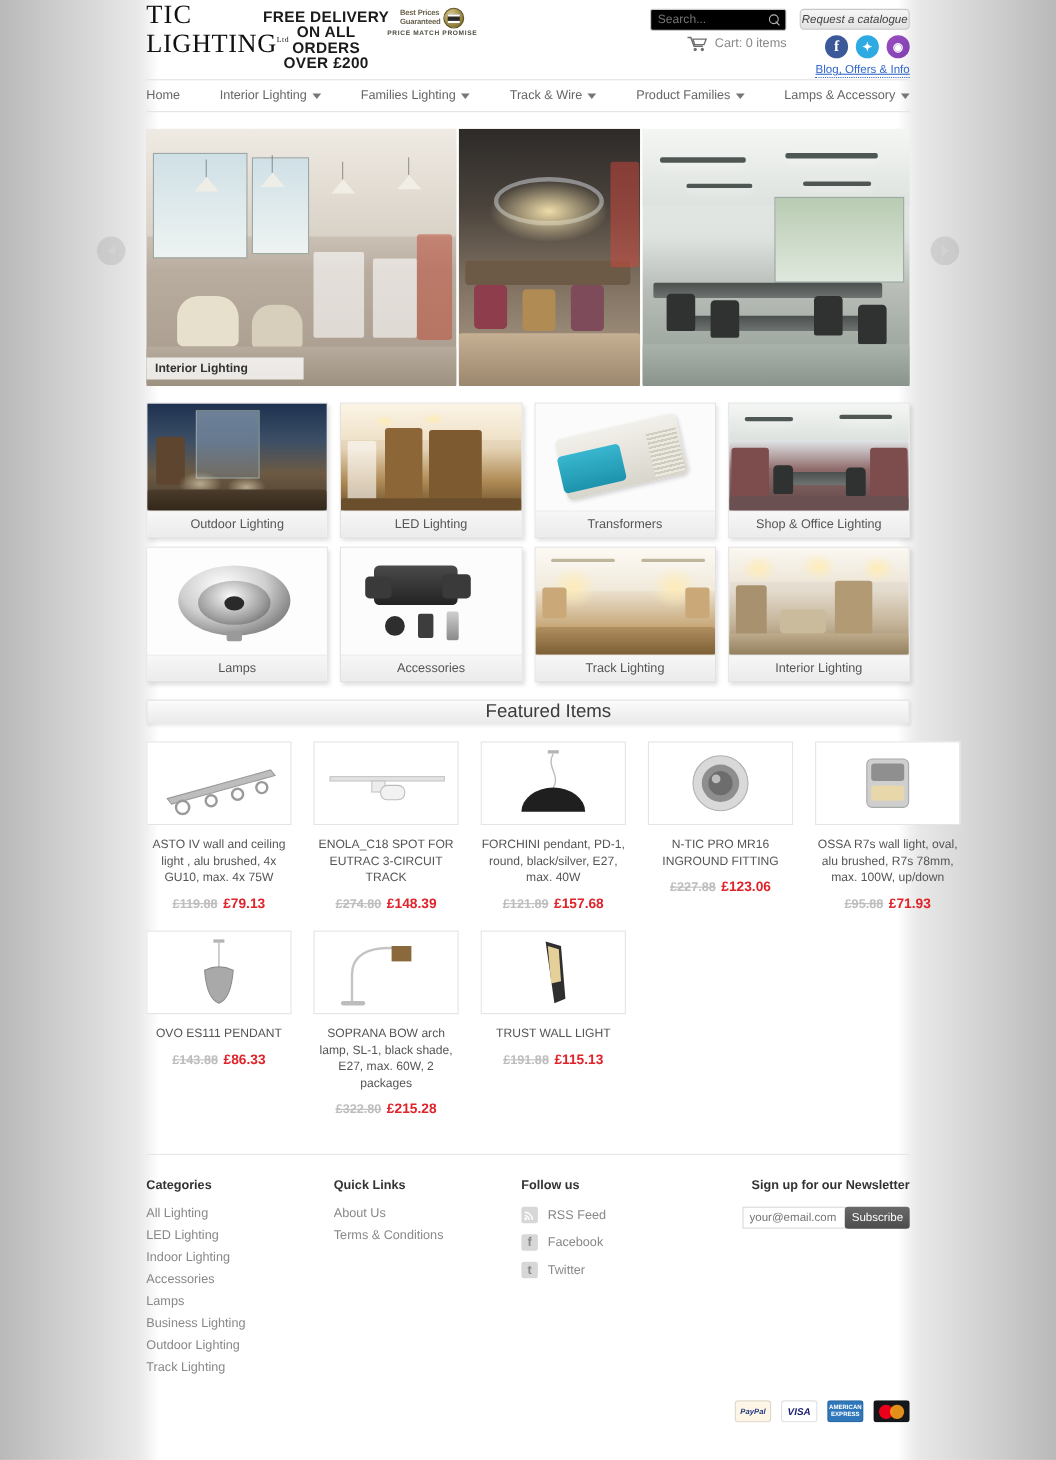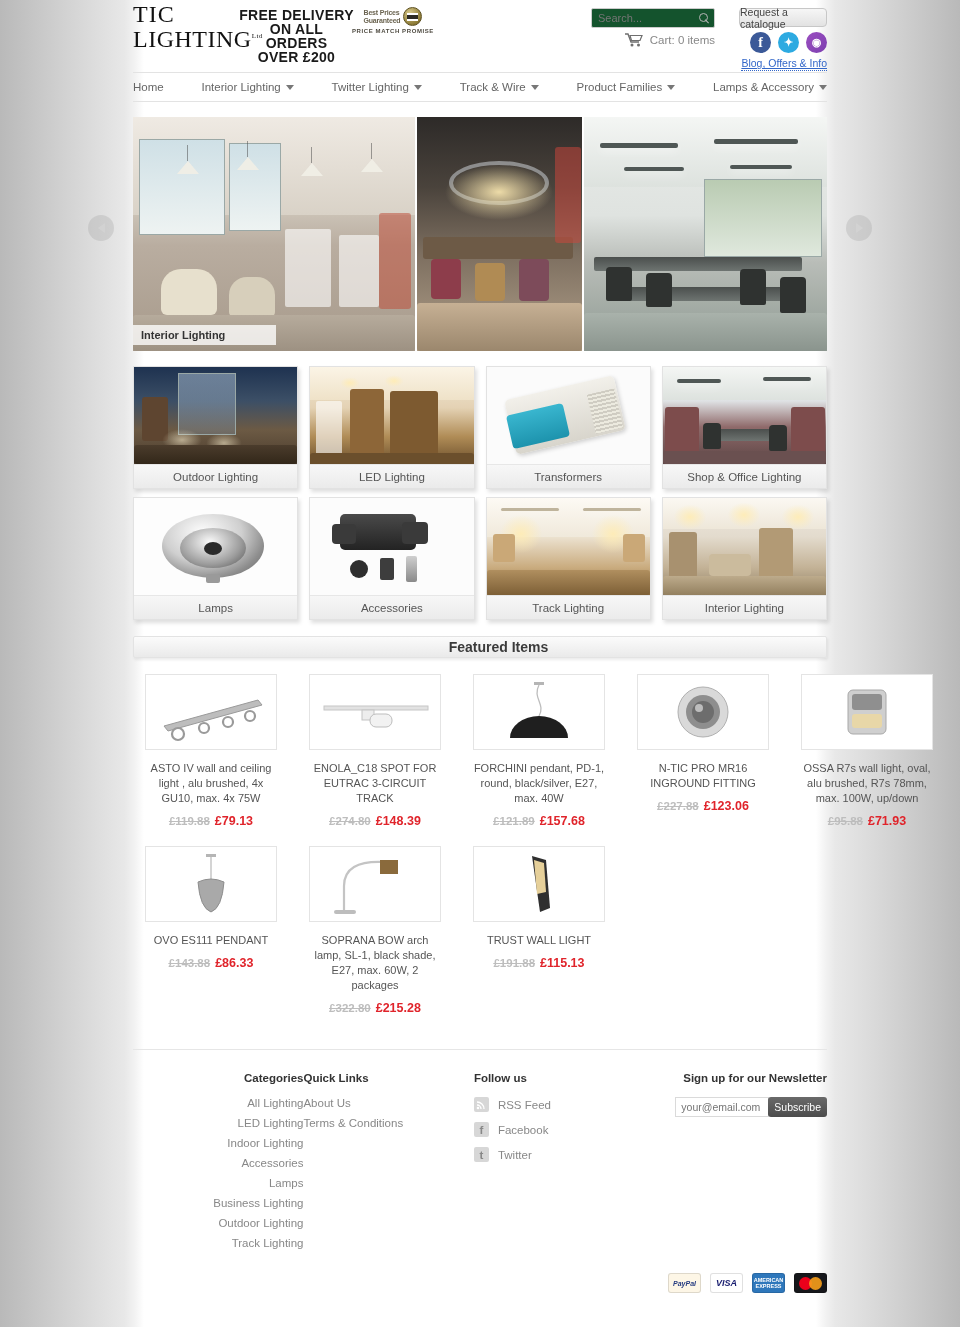--- a/index.html
+++ b/index.html
@@ -23,32 +23,32 @@
   .delivery { position: absolute; left: 106px; top: 8px; width: 115px; text-align: center;
     font-size: 14px; font-weight: bold; color: #1a1a1a; line-height: 14px; letter-spacing: .3px; }
   .badge { position: absolute; left: 212px; top: 7px; width: 96px; text-align:center; }
   .badge-top { display:flex; align-items:center; justify-content:center; gap:3px; }
   .badge-txt { font-size: 7px; font-weight:bold; color:#6b6450; line-height:8px; text-align:left; letter-spacing:-.2px;}
   .badge-seal { width:19px; height:19px; border-radius:50%; background: radial-gradient(circle at 35% 30%, #d8c98a, #8d7b36 70%, #6a5c25); border:1px solid #5d5020; display:flex; align-items:center; justify-content:center;}
   .badge-seal i { display:block; width:11px; height:8px; background:#2c2a24; border-top:2px solid #fff; border-bottom:2px solid #fff; }
   .badge-sub { font-size: 6px; font-weight: bold; color: #4e4a40; letter-spacing: .6px; margin-top:2px; }
   .contact { position: absolute; left: 300px; top: 5px; font-size: 12.5px; font-weight: bold; color: #111; line-height: 16px; }
   .search-box { position: absolute; right: 112px; top: 8px; width: 124px; height: 20px;
-    border: 1px solid #ccc; background: #14532d; border-radius: 2px; display:flex; align-items:center; }
+    border: 1px solid #ccc; background: #000000; border-radius: 2px; display:flex; align-items:center; }
   .search-box input { border: 0; outline: 0; width: 100px; font-size: 11px; color: #aaa; padding-left: 6px; font-family:"Liberation Sans",sans-serif; background:transparent;}
   .mag { width: 11px; height: 11px; margin-left:auto; margin-right:4px; position:relative;}
   .mag:before { content:""; position:absolute; left:0; top:0; width:7px; height:7px; border:1.3px solid #b5b5b5; border-radius:50%;}
   .mag:after { content:""; position:absolute; left:6px; top:6px; width:5px; height:1.3px; background:#b5b5b5; transform:rotate(45deg); transform-origin:left;}
   .cart-row { position: absolute; right: 112px; top: 32px; display: flex; align-items: center; gap: 6px; }
   .cart-ico { width: 20px; height: 15px; position: relative; }
   .cart-ico svg { display:block; }
   .cart-txt { font-size: 11.5px; color: #888; }
-  .catalogue-btn { position: absolute; right: 0; top: 8px; width: 88px; height: 19px; border-radius: 4px;
+  .catalogue-btn { position: absolute; right: 0; top: 8px; width: 100px; height: 19px; border-radius: 4px;
     background: linear-gradient(#f6f6f6,#e2e2e2); border: 1px solid #c7c7c7; font-size: 10.5px; color: #444;
-    display:flex; align-items:center; justify-content:center; cursor:pointer; }
+    display:flex; align-items:center; justify-content:center; cursor:pointer;font-style:italic; }
   .socials { position: absolute; right: 0; top: 32px; display: flex; gap: 7px; }
   .soc { width: 21px; height: 21px; border-radius: 50%; display:flex; align-items:center; justify-content:center; color:#fff; font-weight:bold; }
   .soc.fb { background:#3b5998; font-family:"Liberation Serif",serif; font-size:14px; }
   .soc.tw { background:#2daae1; font-size:11px; }
   .soc.ig { background: linear-gradient(135deg,#9b4ec0,#7d3fb0); font-size:11px; }
   .blog-link { position:absolute; right:0; top:57px; font-size: 10.5px; color:#3367c9; border-bottom:1px dotted #3367c9; padding-bottom:1px;}
 
   
   .nav { border-top: 1px solid #e3e3e3; border-bottom: 1px solid #e3e3e3; height: 30px; display:flex; align-items:center; }
   .nav a { font-size: 11.5px; color: #666; text-decoration:none; display:flex; align-items:center; gap:5px; }
@@ -104,34 +104,34 @@
   .t-trans { background: #fbfbfb; }
   .t-lamps { background: #fdfdfd; }
   .t-acc { background: #fcfcfc; }
   .t-track { background: linear-gradient(#f6f1e8 0%, #ece2d0 40%, #c9ab7e 72%, #8a6a3f 100%); }
   .t-interior { background: linear-gradient(#f0ece4 0%, #e3dbcd 40%, #c3b296 72%, #8e7e64 100%); }
 
   
   .feat-bar { margin-top: 16px; height: 22px; background: linear-gradient(#fbfbfb,#eaeaea);
     border:1px solid #e3e3e3; border-radius:2px; box-shadow: 1px 2px 3px rgba(0,0,0,.08);
     display:flex; align-items:center; justify-content:center; }
-  .feat-bar span { font-size: 14px; font-weight: bold; color:#3b3b3b;margin-left:37px; }
+  .feat-bar span { font-size: 17px; font-weight: normal; color:#3b3b3b;margin-left:37px; }
   .prods { margin-top: 16px; display:grid; grid-template-columns: repeat(5, 1fr); gap: 18px 20px; }
-  .prod { text-align:center;margin-left:12px; }
+  .prod { text-align:center; }
   .prod .img { height: 76px; border:1px solid #e4e4e4; background:#fff; display:flex; align-items:center; justify-content:center; position:relative; overflow:hidden;}
   .prod .title { margin-top: 11px; font-size: 11px; color:#555; line-height: 15px; }
   .prod .prices { margin-top: 8px; font-size: 12px; font-weight: bold; }
   .was { color:#bdbdbd; text-decoration: line-through; margin-right: 5px; font-size: 11.5px; }
   .now { color:#e0242b; font-size: 12.5px; }
 
   
   .fdiv { margin-top: 34px; border-top:1px solid #e6e6e6; }
   .footer { margin-top: 22px; display:flex; }
   .fcol { }
-  .fcol.c1 { width: 176px; text-align: right; } .fcol.c2 { width: 176px; } .fcol.c3 { width: 208px; } .fcol.c4 { flex:1; }
+  .fcol.c1 { width: 176px; } .fcol.c2 { width: 176px; } .fcol.c3 { width: 208px; } .fcol.c4 { flex:1; }
   .fh { font-size: 11.5px; font-weight:bold; color:#333; margin-bottom: 13px; }
   .fcol a { display:block; font-size: 11.5px; color:#888; text-decoration:none; margin-bottom: 8px; }
   .soc-row { display:flex; align-items:center; gap:9px; margin-bottom: 10px; }
   .soc-sq { width: 15px; height: 15px; border-radius:2px; background:#d7d7d7; color:#fff;
     display:flex; align-items:center; justify-content:center; font-size:10px; font-weight:bold;}
   .soc-row span { font-size: 11.5px; color:#888; }
   .fh.right { text-align:right; }
   .news { display:flex; justify-content:flex-end; align-items:center; }
   .news input { width: 94px; height: 20px; border:1px solid #dadada; font-size: 10.5px; color:#bbb; padding: 0 5px; outline:none; font-family:"Liberation Sans",sans-serif;}
   .news button { height: 20px; padding: 0 6px; background: linear-gradient(#6a6a6a,#4c4c4c); color:#fff;
@@ -210,21 +210,21 @@
     <a href="#">
           <span>Home</span>
         </a>
     <span class="sp"></span>
     <a href="#">
           <span>Interior Lighting</span>
           <i class="caret"></i>
         </a>
     <span class="sp"></span>
     <a href="#">
-          <span>Twitter Lighting</span>
+          <span>Families Lighting</span>
           <i class="caret"></i>
         </a>
     <span class="sp"></span>
     <a href="#">
           <span>Track &amp; Wire</span>
           <i class="caret"></i>
         </a>
     <span class="sp"></span>
     <a href="#">
           <span>Product Families</span>

